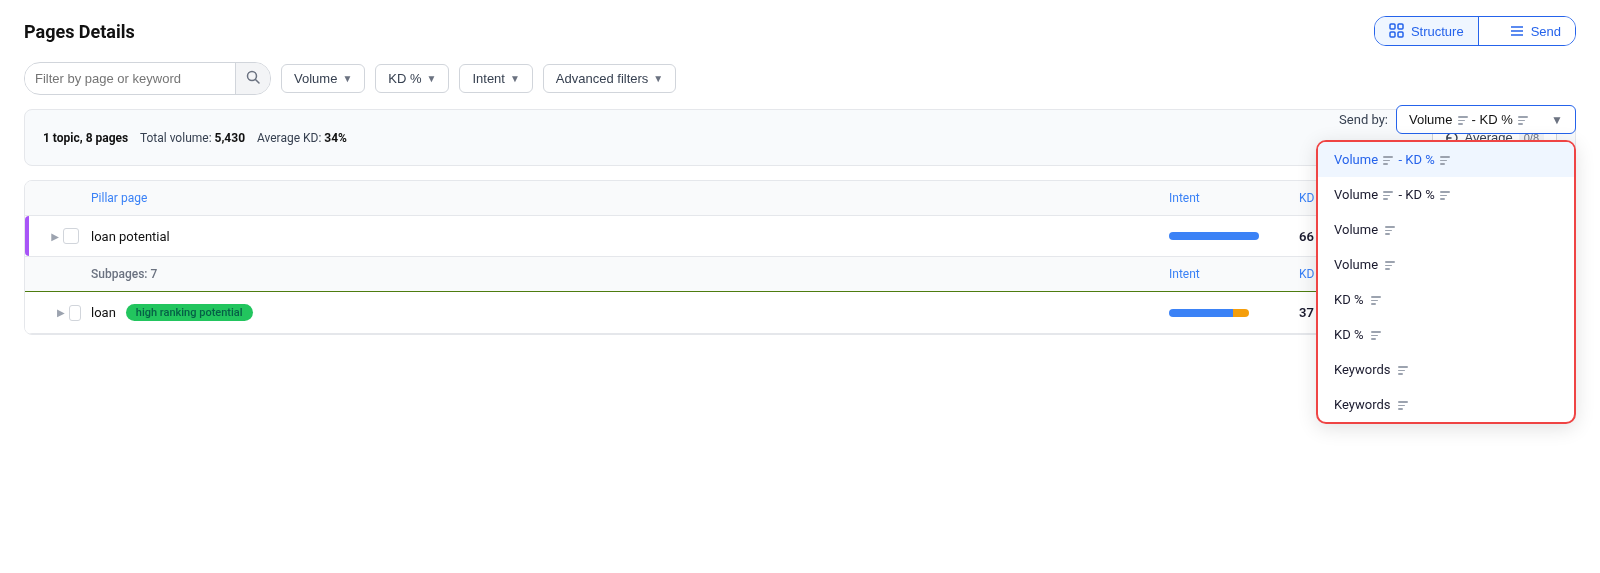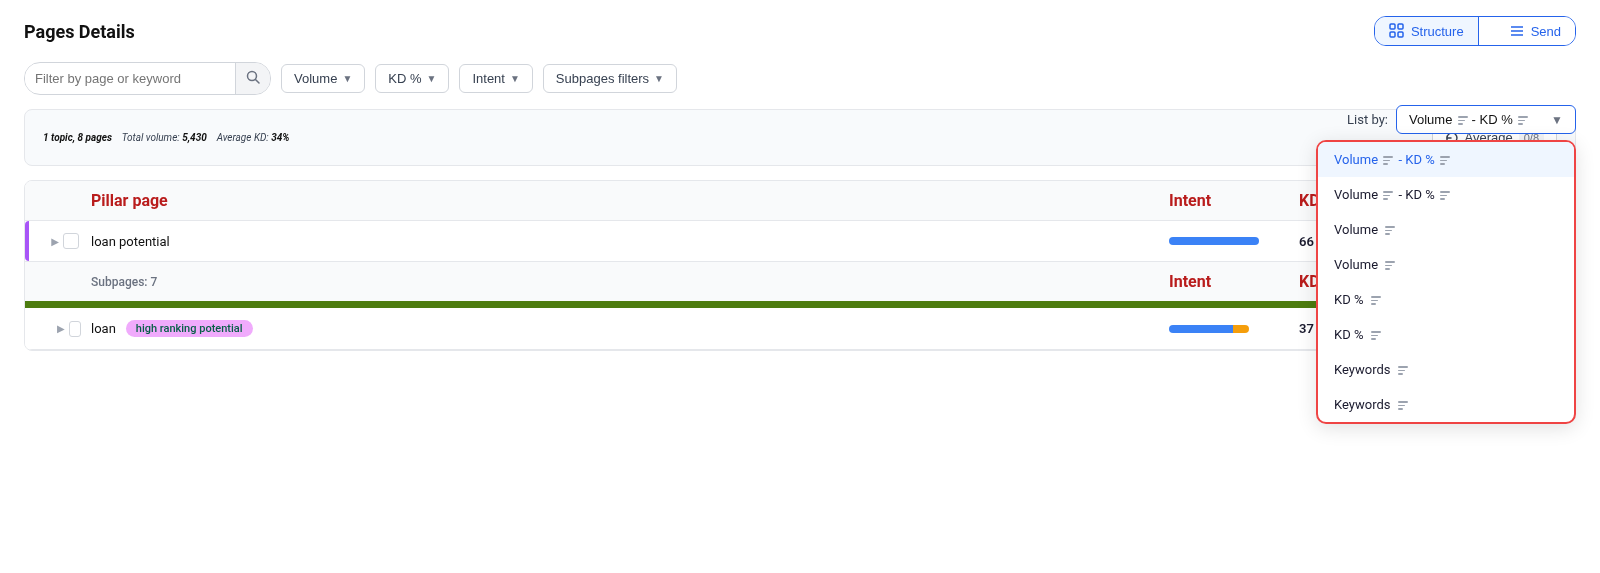--- a/index.html
+++ b/index.html
@@ -163,23 +163,22 @@
       display: flex;
       align-items: center;
       justify-content: space-between;
       background: #f8fafc;
       border: 1px solid #e5e7eb;
       border-radius: 8px;
       padding: 12px 18px;
       margin-bottom: 14px;
     }
     .stats-text {
-      font-size: 10px;
+      font-size: 12px;
       color: #374151;
-      font-style: italic;
     }
     .stats-text strong {
       font-weight: 700;
       color: #111;
     }
     .stats-actions {
       display: flex;
       align-items: center;
       gap: 10px;
     }
@@ -223,23 +222,23 @@
     }
     .table-header {
       display: grid;
       grid-template-columns: 40px 1fr 120px 80px 80px 80px;
       background: #f9fafb;
       border-bottom: 1px solid #e5e7eb;
       padding: 10px 16px;
       gap: 10px;
     }
     .th {
-      font-size: 16px;
-      font-weight: 700;
-      color: #b91c1c;
+      font-size: 12px;
+      font-weight: 400;
+      color: #3b82f6;
       text-transform: none;
     }
     .table-row {
       display: grid;
       grid-template-columns: 40px 1fr 120px 80px 80px 80px;
       border-bottom: 1px solid #e5e7eb;
       padding: 12px 16px;
       gap: 10px;
       align-items: center;
       background: #fff;
@@ -309,33 +308,33 @@
     }
     .dot-orange { background: #f97316; }
     .dot-green { background: #22c55e; }
     .cell-val {
       font-size: 13px;
       color: #374151;
     }
     .subpage-row {
       display: grid;
       grid-template-columns: 40px 1fr 120px 80px 80px 80px;
-      border-bottom: 7px solid #4d7c0f;
+      border-bottom: 1px solid #4d7c0f;
       padding: 10px 16px;
       gap: 10px;
       align-items: center;
       background: #f9fafb;
     }
     .subpage-label {
       font-size: 12px;
       color: #6b7280;
       font-weight: 500;
     }
     .badge-green {
-      background: #f0abfc;
+      background: #22c55e;
       color: #065f46;
       border-radius: 12px;
       padding: 2px 10px;
       font-size: 11px;
       font-weight: 500;
     }
     .loans-row {
       display: grid;
       grid-template-columns: 40px 1fr 120px 80px 80px 80px;
       border-bottom: 1px solid #e5e7eb;
@@ -406,27 +405,27 @@
     </button>
     <button class="filter-chip">
       <span>KD %</span>
       <span class="chevron">▼</span>
     </button>
     <button class="filter-chip">
       <span>Intent</span>
       <span class="chevron">▼</span>
     </button>
     <button class="filter-chip">
-      <span>Subpages filters</span>
+      <span>Advanced filters</span>
       <span class="chevron">▼</span>
     </button>
   </div>
 
   <div class="sort-area">
-    <span class="sort-label">List by:</span>
+    <span class="sort-label">Send by:</span>
     <button class="sort-select-btn">
       <span>
         Volume
         <span class="lines-icon">
           <span></span>
             <span></span>
             <span></span>
         </span>
         - KD %
         <span class="lines-icon">

